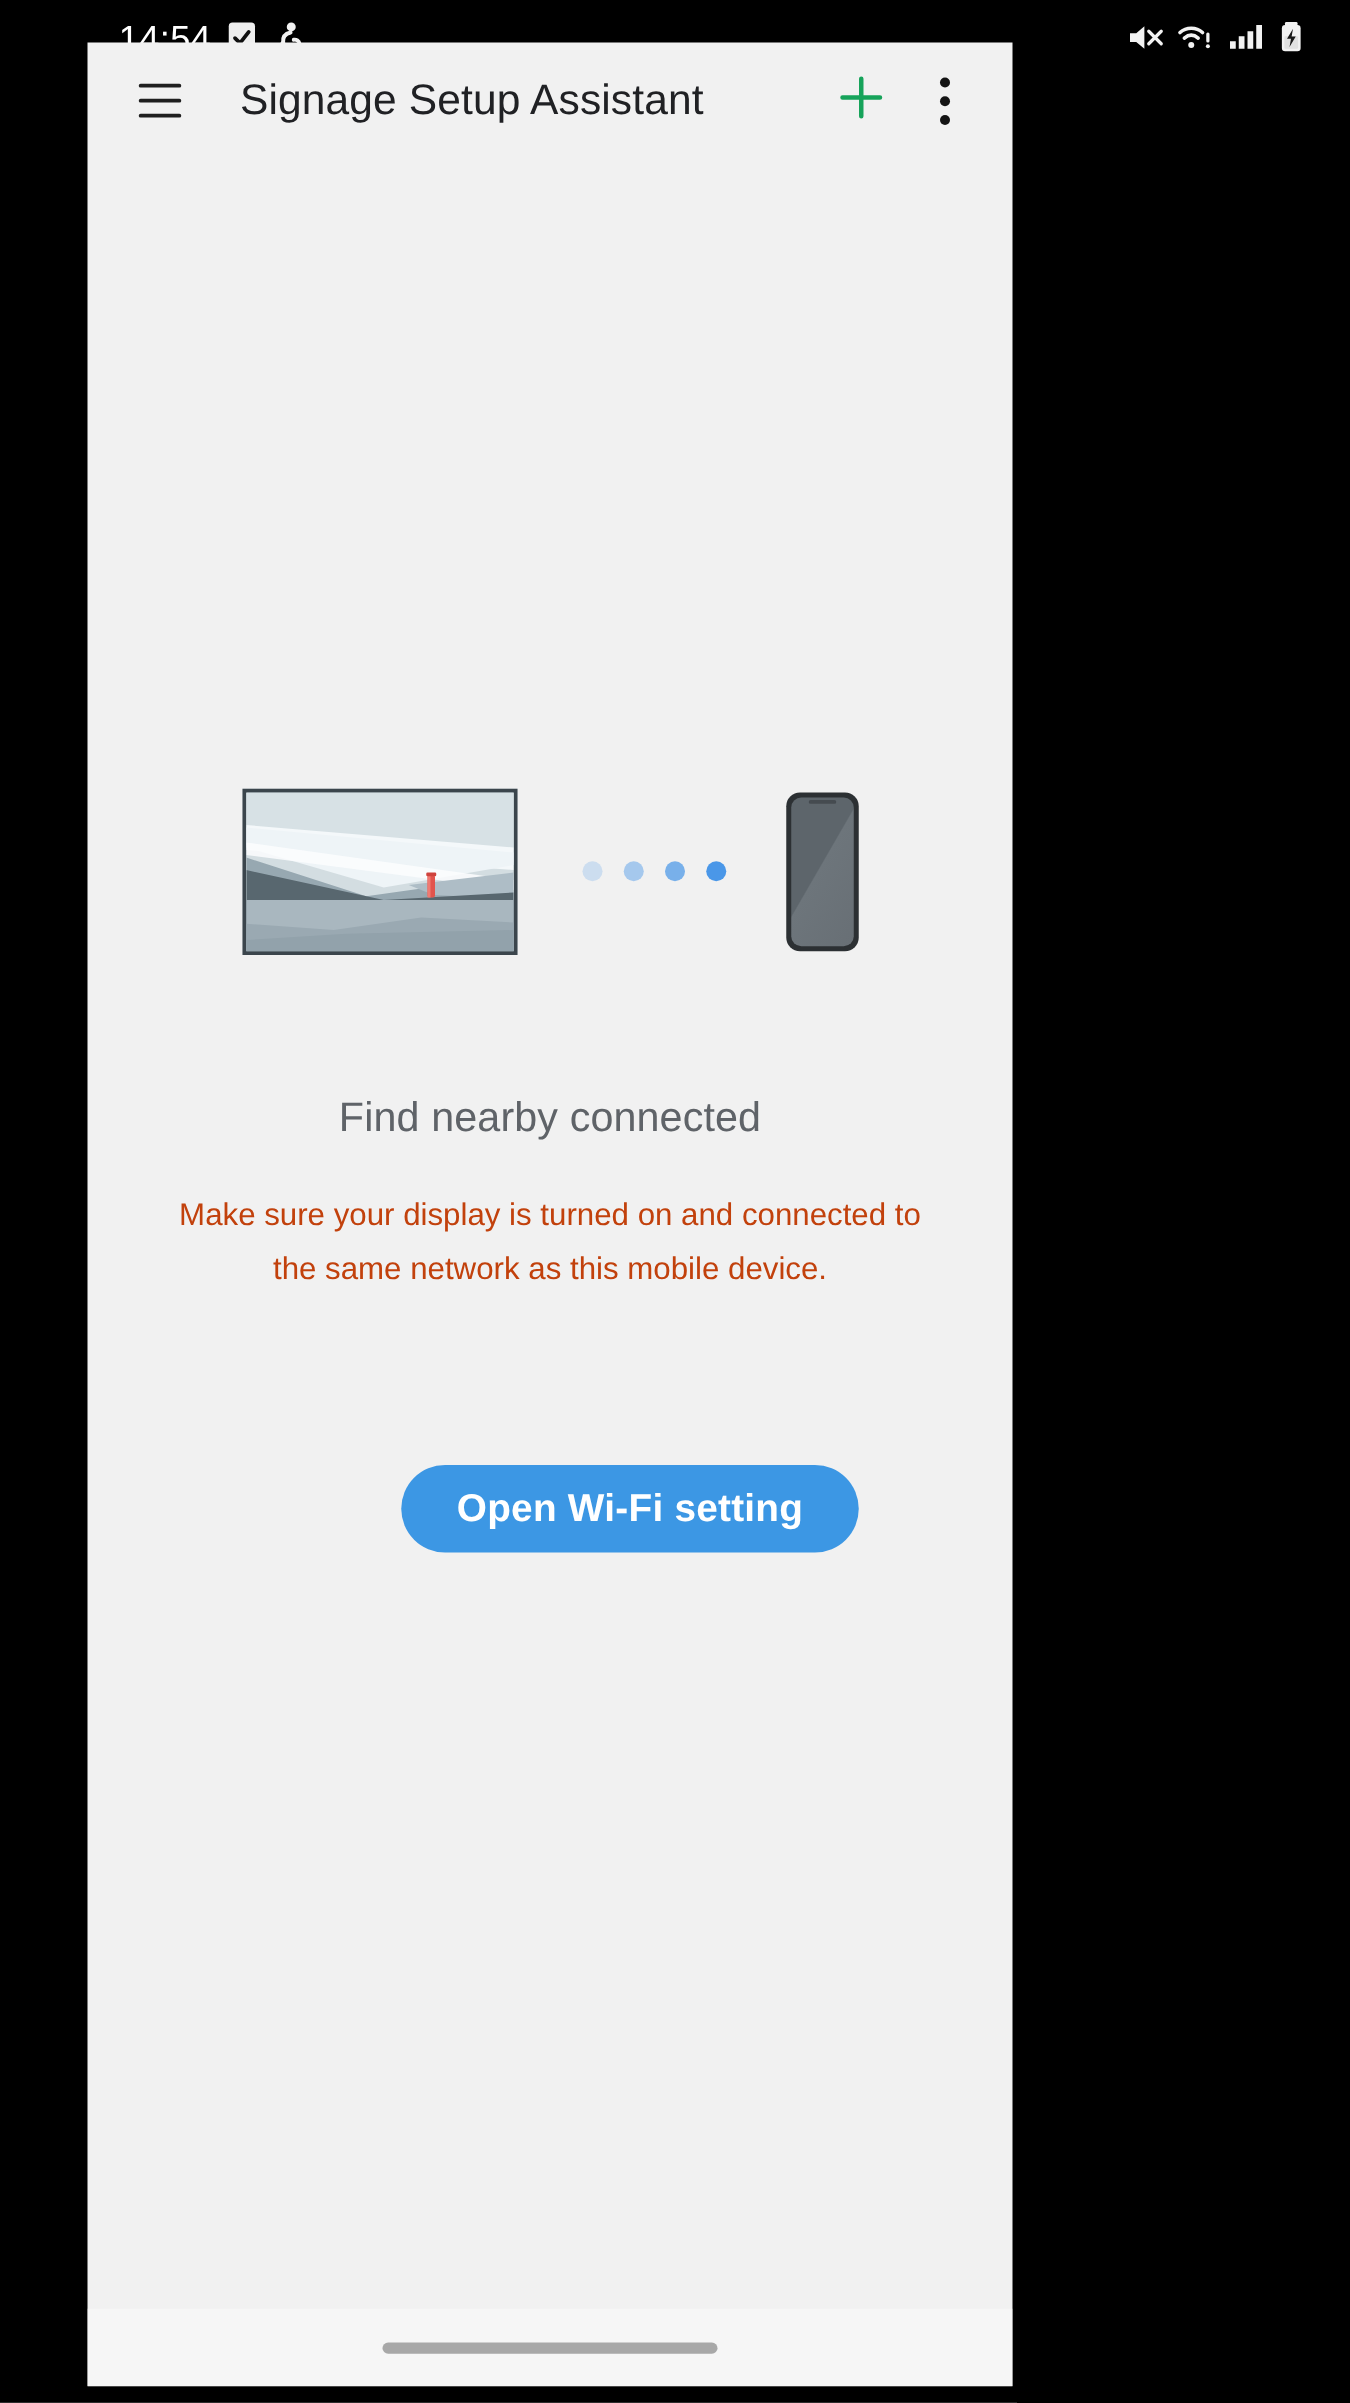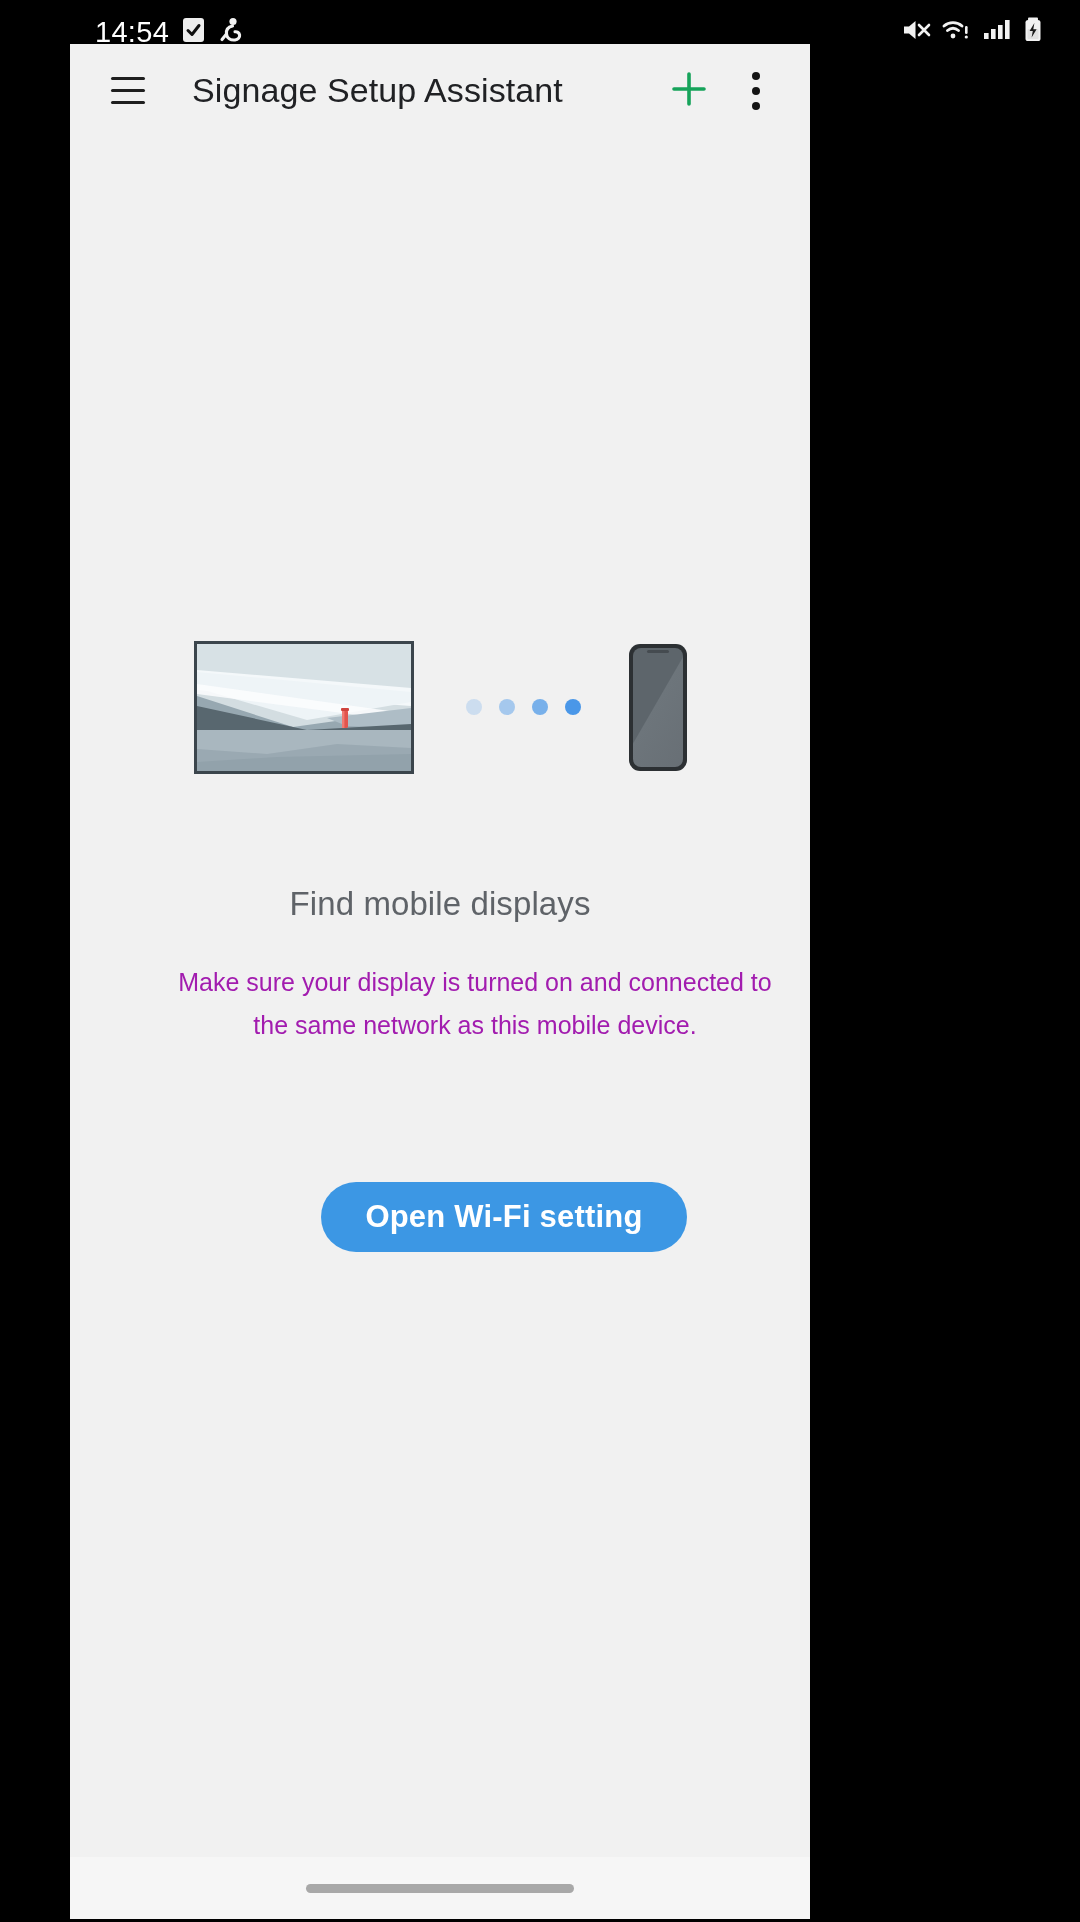--- a/index.html
+++ b/index.html
@@ -53,21 +53,21 @@
     align-items: center;
     gap: 9px;
     padding-right: 6px;
   }
   .ic { display: block; }
 
   
   #app {
     position: absolute;
     left: 70px;
-    top: 44px;
+    top: 34px;
     width: 740px;
     height: 1875px;
     background: #f1f1f1;
     overflow: hidden;
   }
 
   
   #app-bar {
     position: relative;
     height: 93px;
@@ -219,24 +219,23 @@
     letter-spacing: 0.1px;
   }
   #subtext {
     position: absolute;
     left: 0;
     top: 824px;
     width: 740px;
     text-align: center;
     font-size: 25px;
     line-height: 43px;
-    color: #a21caf;
+    color: #c2410c;
     padding: 0 72px;
     box-sizing: border-box;
-    margin-left: 35px;
   }
 
   
   #wifi-btn-wrap {
     position: absolute;
     left: 0;
     top: 1045px;
     width: 868px;
     display: flex;
     justify-content: center;
@@ -386,21 +385,21 @@
         </div>
 
         <div id="phone-mock">
           <div id="phone-screen">
             <div id="phone-notch"></div>
           </div>
         </div>
 
       </div>
 
-      <div id="headline">Find mobile displays</div>
+      <div id="headline">Find nearby connected</div>
       <div id="subtext">Make sure your display is turned on and connected to the same network as this mobile device.</div>
 
       <div id="wifi-btn-wrap">
         <button id="wifi-btn">Open Wi-Fi setting</button>
       </div>
 
     </div>
 
     <div id="nav-bar">
       <div id="home-indicator"></div>

